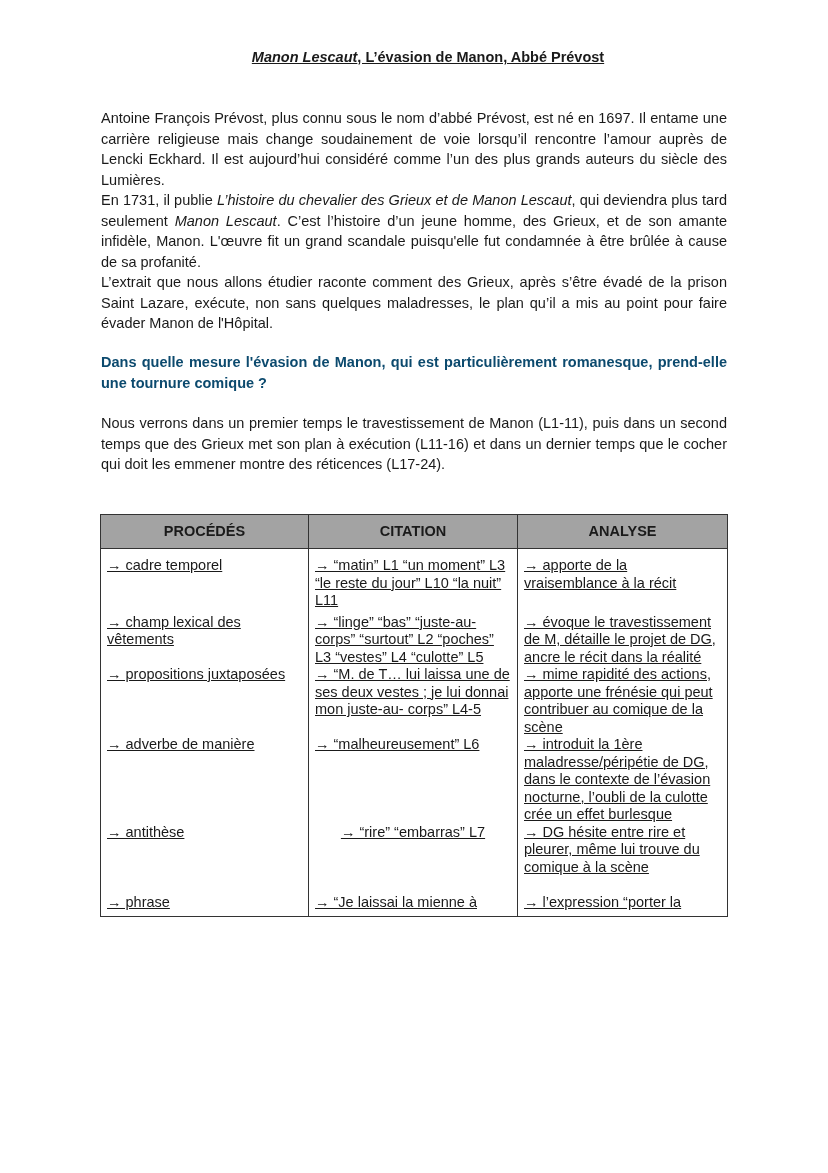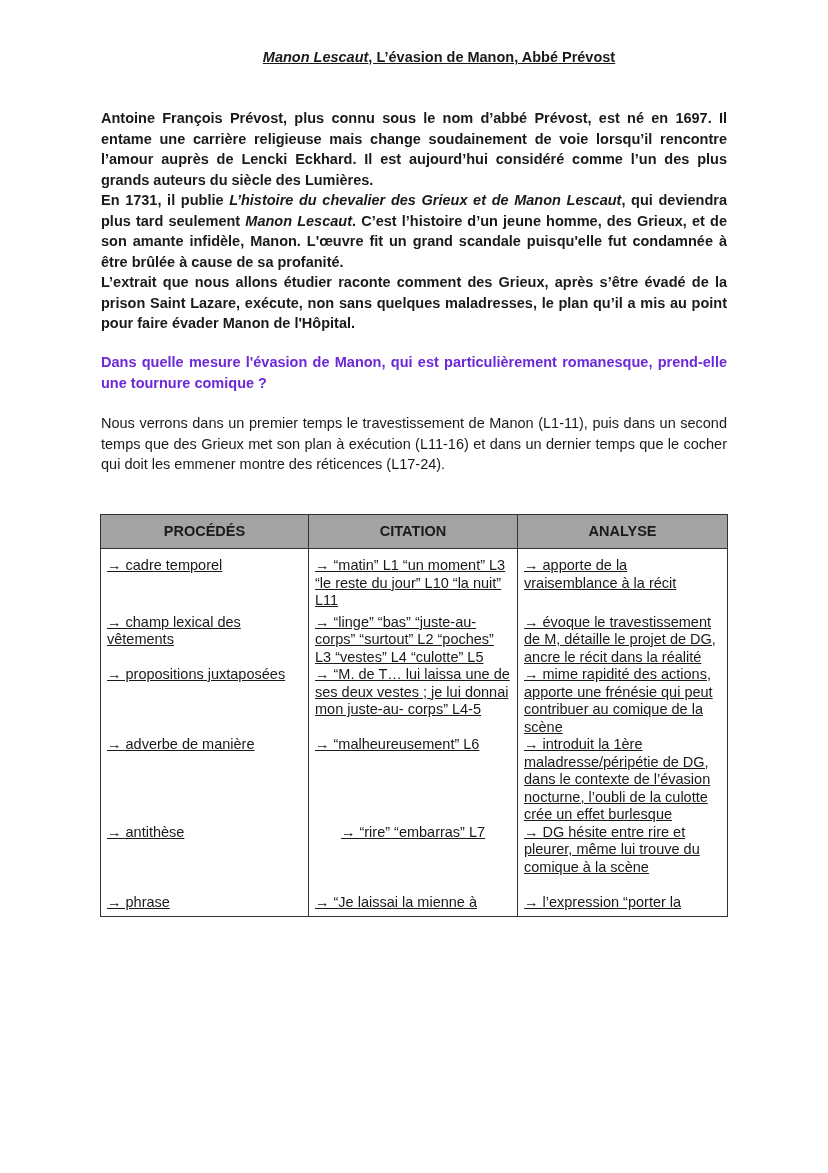--- a/index.html
+++ b/index.html
@@ -1,33 +1,33 @@
 <!DOCTYPE html>
 <html><head>
   <meta charset="utf-8">
   <style>
     html, body { margin: 0; padding: 0; background: #ffffff; }
     body {
       width: 828px; height: 1173px; position: relative; overflow: hidden;
       font-family: "Liberation Sans", sans-serif; color: #1a1a1a;
     }
     .title {
-      position: absolute; left: 11px; width: 760px; top: 49px;
+      position: absolute; left: 0; width: 760px; top: 49px;
       text-align: center; font-weight: bold; font-size: 14.5px;
       text-decoration: underline;
       padding-left: 48px;
     }
     .para {
       position: absolute; left: 101px; width: 626px;
       font-size: 14.5px; line-height: 20.5px; text-align: justify;
       margin: 0;
     }
     .para p { margin: 0; }
-    #intro { top: 108px; font-weight: bold; }
-    #question { top: 352px; color: #6d28d9; font-weight: bold; }
+    #intro { top: 108px; }
+    #question { top: 352px; color: #0c4a6e; font-weight: bold; }
     #plan { top: 413px; }
     table.analysis {
       position: absolute; left: 100px; top: 514px; width: 627px;
       border-collapse: collapse; font-size: 14.5px; line-height: 17.5px;
       table-layout: fixed;
     }
     table.analysis th {
       background: #a3a3a3; font-weight: bold; height: 33px;
       border: 1.5px solid #333; text-align: center; font-size: 14.5px;
       padding: 0;

